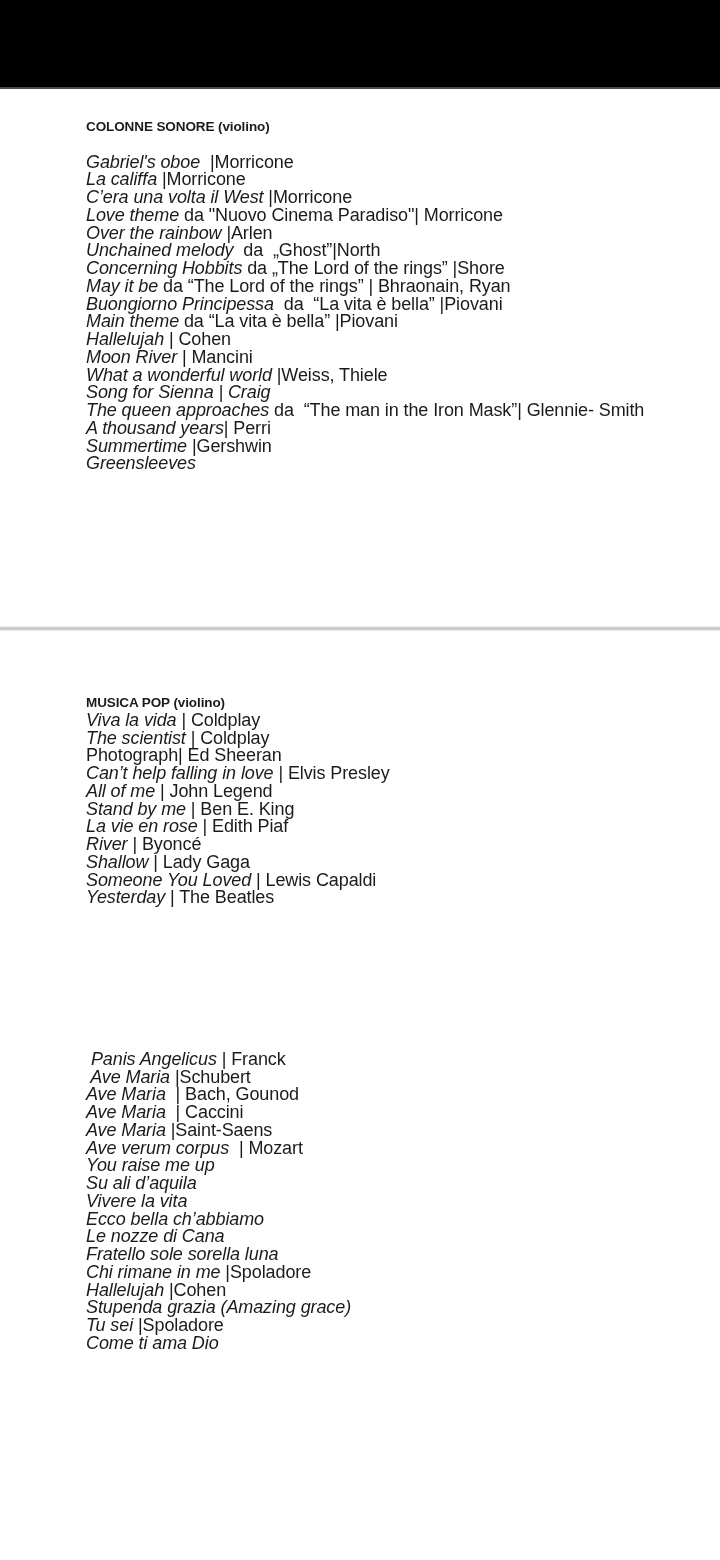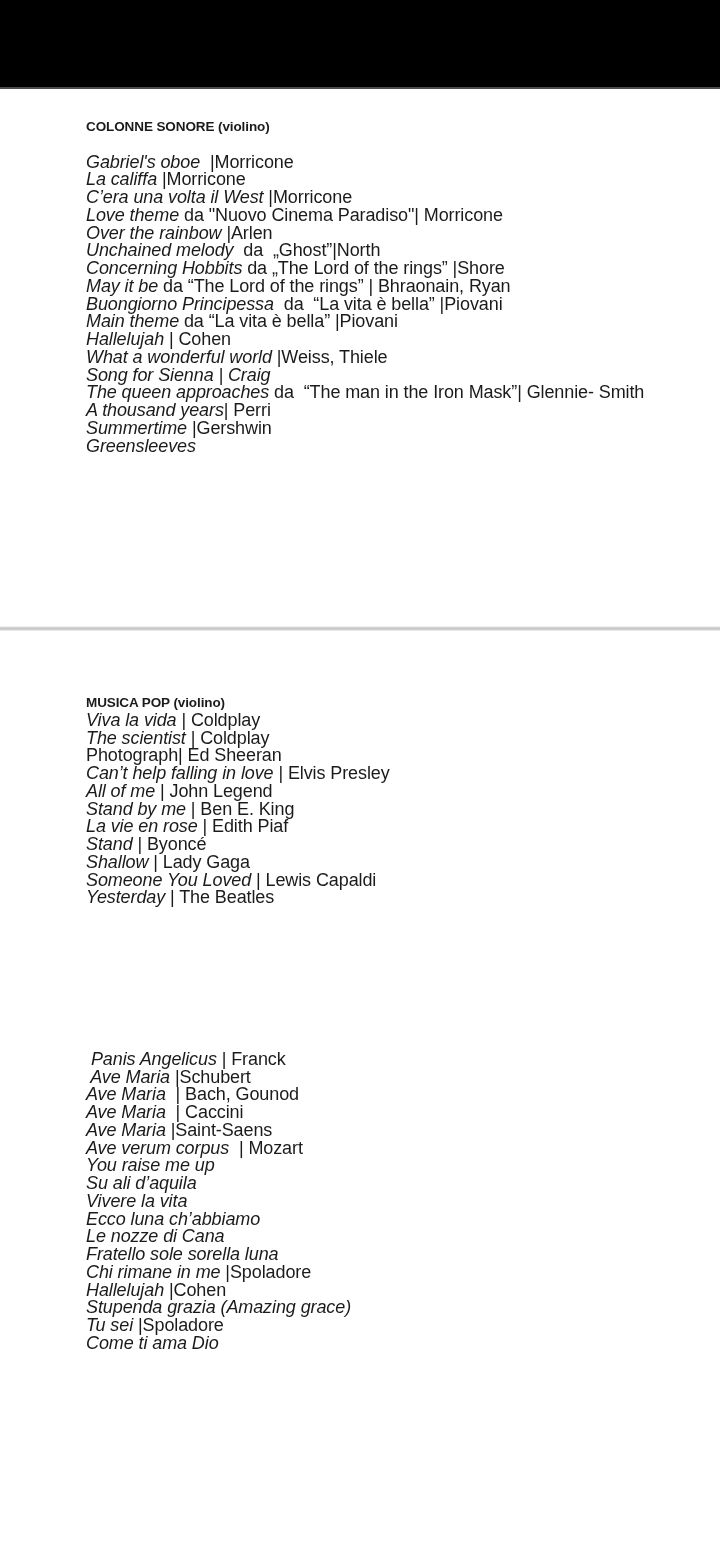--- a/index.html
+++ b/index.html
@@ -66,57 +66,58 @@
     <p class="song"><span class="it">La califfa </span><span>|Morricone</span></p>
     <p class="song"><span class="it">C’era una volta il West </span><span>|Morricone</span></p>
     <p class="song"><span class="it">Love theme </span><span>da "Nuovo Cinema Paradiso"| Morricone</span></p>
     <p class="song"><span class="it">Over the rainbow </span><span>|Arlen</span></p>
     <p class="song"><span class="it">Unchained melody </span><span> da  „Ghost”|North</span></p>
     <p class="song"><span class="it">Concerning Hobbits</span><span> da „The Lord of the rings” |Shore</span></p>
     <p class="song"><span class="it">May it be</span><span> da “The Lord of the rings” | Bhraonain, Ryan</span></p>
     <p class="song"><span class="it">Buongiorno Principessa</span><span>  da  “La vita è bella” |Piovani</span></p>
     <p class="song"><span class="it">Main theme</span><span> da “La vita è bella” |Piovani</span></p>
     <p class="song"><span class="it">Hallelujah</span><span> | Cohen</span></p>
+    <p class="song"><span class="it">Moon River</span><span> | Mancini</span></p>
     <p class="song"><span class="it">What a wonderful world</span><span> |Weiss, Thiele</span></p>
     <p class="song"><span class="it">Song for Sienna | Craig</span><span></span></p>
     <p class="song"><span class="it">The queen approaches</span><span> da  “The man in the Iron Mask”| Glennie- Smith</span></p>
     <p class="song"><span class="it">A thousand years</span><span>| Perri</span></p>
     <p class="song"><span class="it">Summertime</span><span> |Gershwin</span></p>
     <p class="song"><span class="it">Greensleeves</span><span></span></p>
   </section>
 
 <div class="page-divider"></div>
 
 <section class="sec sec2">
   <h2 class="heading">MUSICA POP (violino)</h2>
 <p class="song"><span class="it">Viva la vida</span><span> | Coldplay</span></p>
     <p class="song"><span class="it">The scientist</span><span> | Coldplay</span></p>
     <p class="song"><span class="it"></span><span>Photograph| Ed Sheeran</span></p>
     <p class="song"><span class="it">Can’t help falling in love</span><span> | Elvis Presley</span></p>
     <p class="song"><span class="it">All of me</span><span> | John Legend</span></p>
     <p class="song"><span class="it">Stand by me</span><span> | Ben E. King</span></p>
     <p class="song"><span class="it">La vie en rose</span><span> | Edith Piaf</span></p>
-    <p class="song"><span class="it">Stand</span><span> | Byoncé</span></p>
+    <p class="song"><span class="it">River</span><span> | Byoncé</span></p>
     <p class="song"><span class="it">Shallow</span><span> | Lady Gaga</span></p>
     <p class="song"><span class="it">Someone You Loved</span><span> | Lewis Capaldi</span></p>
     <p class="song"><span class="it">Yesterday</span><span> | The Beatles</span></p>
   </section>
 
 <section class="sec sec3">
 <div class="gap"></div>
     <p class="song"><span class="it"> Panis Angelicus</span><span> | Franck</span></p>
     <p class="song"><span class="it"> Ave Maria</span><span> |Schubert</span></p>
     <p class="song"><span class="it">Ave Maria </span><span> | Bach, Gounod</span></p>
     <p class="song"><span class="it">Ave Maria </span><span> | Caccini</span></p>
     <p class="song"><span class="it">Ave Maria</span><span> |Saint-Saens</span></p>
     <p class="song"><span class="it">Ave verum corpus </span><span> | Mozart</span></p>
     <p class="song"><span class="it">You raise me up</span><span></span></p>
     <p class="song"><span class="it">Su ali d’aquila</span><span></span></p>
     <p class="song"><span class="it">Vivere la vita</span><span></span></p>
-    <p class="song"><span class="it">Ecco luna ch’abbiamo</span><span></span></p>
+    <p class="song"><span class="it">Ecco bella ch’abbiamo</span><span></span></p>
     <p class="song"><span class="it">Le nozze di Cana</span><span></span></p>
     <p class="song"><span class="it">Fratello sole sorella luna</span><span></span></p>
     <p class="song"><span class="it">Chi rimane in me</span><span> |Spoladore</span></p>
     <p class="song"><span class="it">Hallelujah</span><span> |Cohen</span></p>
     <p class="song"><span class="it">Stupenda grazia (Amazing grace)</span><span></span></p>
     <p class="song"><span class="it">Tu sei</span><span> |Spoladore</span></p>
     <p class="song"><span class="it">Come ti ama Dio</span><span></span></p>
   </section>
 
 </body></html>

